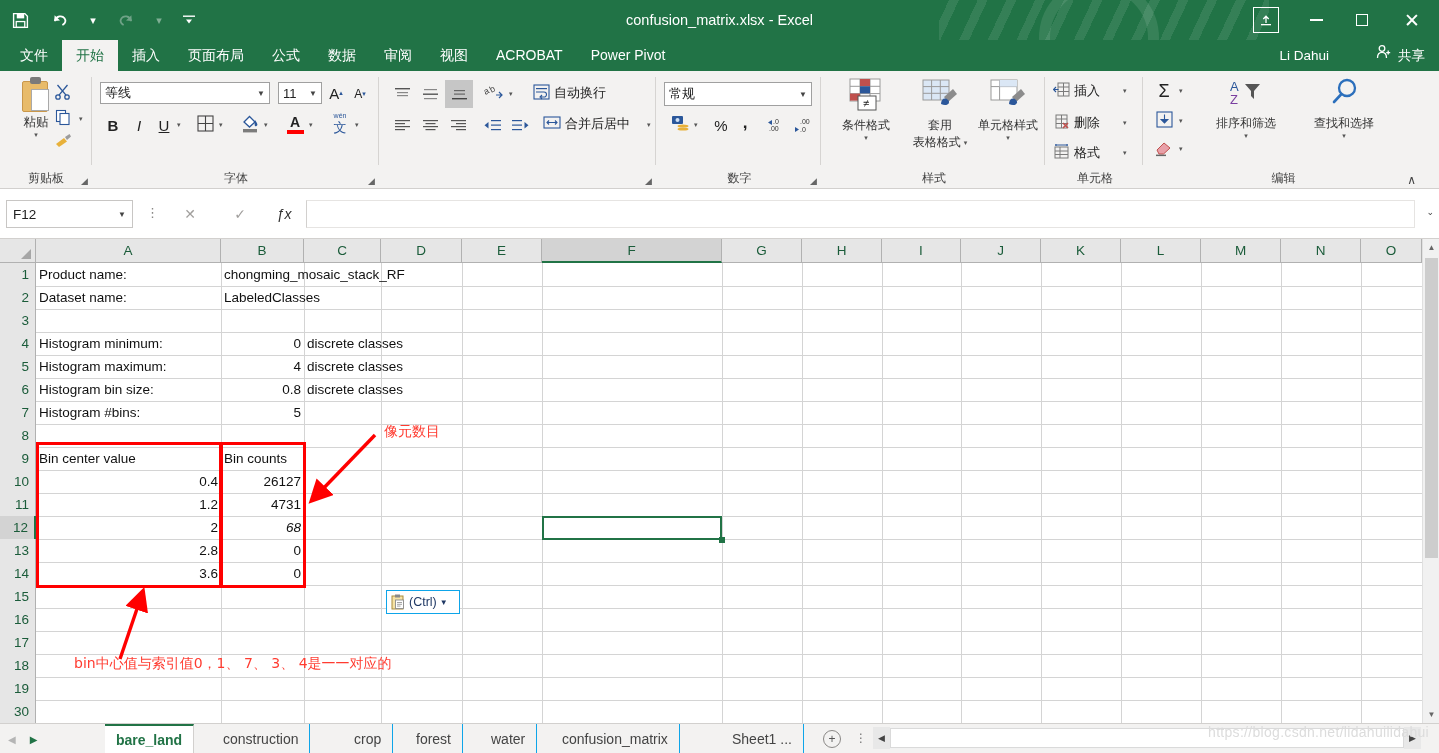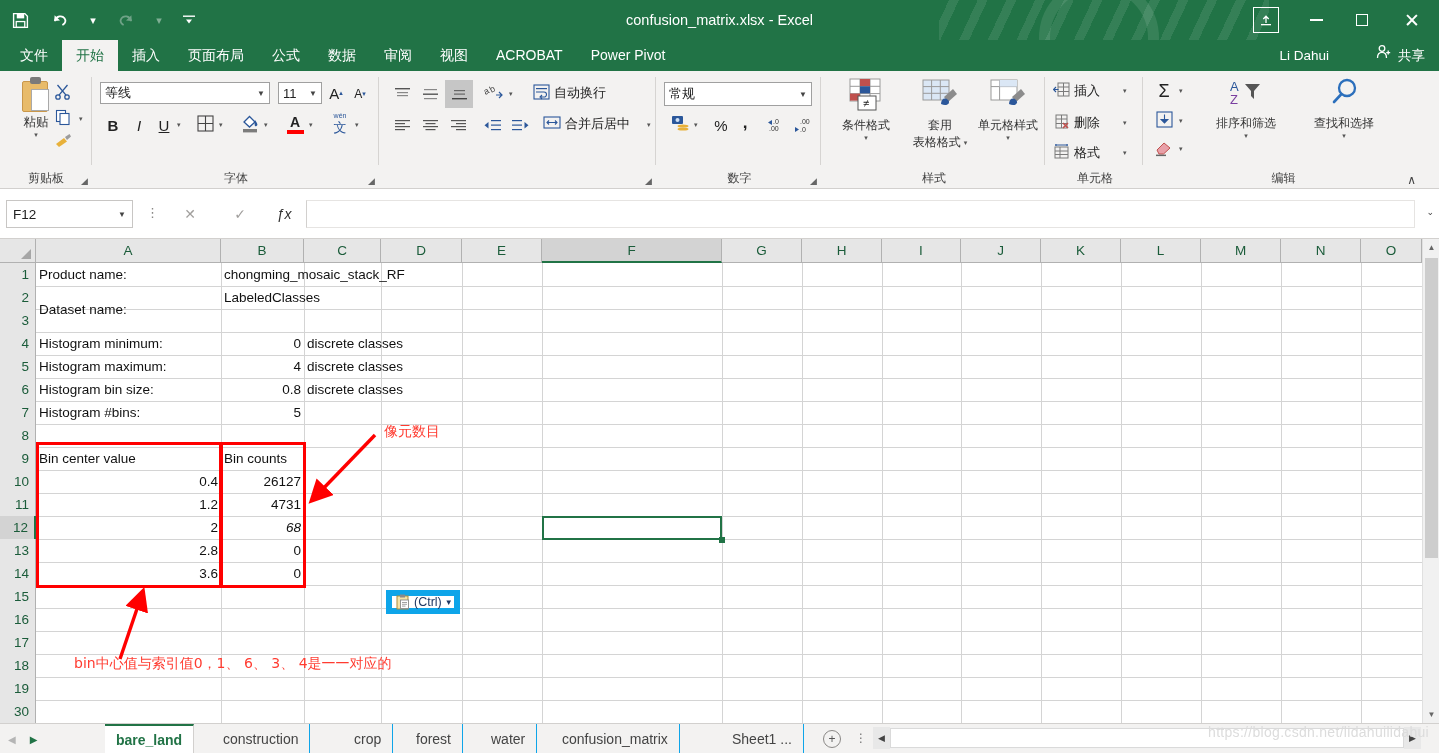--- a/index.html
+++ b/index.html
@@ -172,21 +172,21 @@
   .selcell {
     position: absolute; border: 2px solid #217346; background: transparent;
   }
   .selhandle { position: absolute; width: 6px; height: 6px; background: #217346; }
 
   .redbox { position: absolute; border: 3px solid #ff0000; }
   .redtxt { position: absolute; color: #ff3b30; font-size: 14px; white-space: nowrap; }
   .redtxt.cn { font-family: "DejaVu Sans", sans-serif; }
 
   .paste-opt {
-    position: absolute; background: #ffffff; border: 6px solid #0ea5e9;
+    position: absolute; background: #ffffff; border: 1px solid #0ea5e9;
     height: 24px; display: flex; align-items: center; gap: 3px; padding: 0 4px;
     font-size: 12.5px; color: #1f3864;
   }
   .paste-opt .pic { width: 15px; height: 16px; position: relative; }
 
   
   .vscroll { position: absolute; right: 0; top: 239px; width: 17px; height: 484px; background: #f1f1f1; border-left: 1px solid #e0e0e0; }
   .vsb-up, .vsb-dn { position: absolute; left: 0; width: 17px; height: 17px; background: #f1f1f1;
     display: flex; align-items: center; justify-content: center; font-size: 8px; color: #666; }
   .vsb-thumb { position: absolute; left: 2px; top: 19px; width: 13px; height: 300px; background: #cdcdcd; }
@@ -741,21 +741,21 @@
       <div class="gl-h" style="top: 346px; left: 36px; width: 1386px;"></div>
       <div class="gl-h" style="top: 369px; left: 36px; width: 1386px;"></div>
       <div class="gl-h" style="top: 392px; left: 36px; width: 1386px;"></div>
       <div class="gl-h" style="top: 415px; left: 36px; width: 1386px;"></div>
       <div class="gl-h" style="top: 438px; left: 36px; width: 1386px;"></div>
       <div class="gl-h" style="top: 461px; left: 36px; width: 1386px;"></div>
     </div>
   <div id="cells">
       <div class="cell" style="left: 36px; top: 24px; width: 185px;">Product name:</div>
       <div class="cell" style="left: 221px; top: 24px; width: auto; right: auto;">chongming_mosaic_stack_RF</div>
-      <div class="cell" style="left: 36px; top: 47px; width: 185px; margin-top: 12px;">Dataset name:</div>
+      <div class="cell" style="left: 36px; top: 47px; width: 185px;">Dataset name:</div>
       <div class="cell" style="left: 221px; top: 47px; width: auto; right: auto;">LabeledClasses</div>
       <div class="cell" style="left: 36px; top: 93px; width: 185px;">Histogram minimum:</div>
       <div class="cell right" style="left: 221px; top: 93px; width: 83px;">0</div>
       <div class="cell" style="left: 304px; top: 93px; width: auto; right: auto;">discrete classes</div>
       <div class="cell" style="left: 36px; top: 116px; width: 185px;">Histogram maximum:</div>
       <div class="cell right" style="left: 221px; top: 116px; width: 83px;">4</div>
       <div class="cell" style="left: 304px; top: 116px; width: auto; right: auto;">discrete classes</div>
       <div class="cell" style="left: 36px; top: 139px; width: 185px;">Histogram bin size:</div>
       <div class="cell right" style="left: 221px; top: 139px; width: 83px;">0.8</div>
       <div class="cell" style="left: 304px; top: 139px; width: auto; right: auto;">discrete classes</div>
@@ -798,21 +798,21 @@
         <rect x="4" y="0.5" width="5" height="3" fill="#8a8a8a"></rect>
         <rect x="4.5" y="6" width="8" height="8.5" fill="#ffffff" stroke="#8a8a8a" stroke-width="0.9"></rect>
         <path d="M6 8.5 h5 M6 10.3 h5 M6 12.1 h3.5" stroke="#8a8a8a" stroke-width="0.8"></path>
       </svg>
     </span>
     <span>(Ctrl)</span>
     <span style="font-size:8px; color:#1f3864;">▼</span>
   </div>
 
   <div class="redtxt cn" style="left:384px; top:184px;">像元数目</div>
-  <div class="redtxt cn" style="left:74px; top:416px;">bin中心值与索引值0，1、  6、  3、  4是一一对应的</div>
+  <div class="redtxt cn" style="left:74px; top:416px;">bin中心值与索引值0，1、  7、  3、  4是一一对应的</div>
 </div>
 
 <div class="vscroll">
   <div class="vsb-up" style="top:0;">▲</div>
   <div class="vsb-thumb"></div>
   <div class="vsb-dn" style="bottom:0;">▼</div>
 </div>
 
 <div class="sheetbar">
   <div class="nav-arrows">

